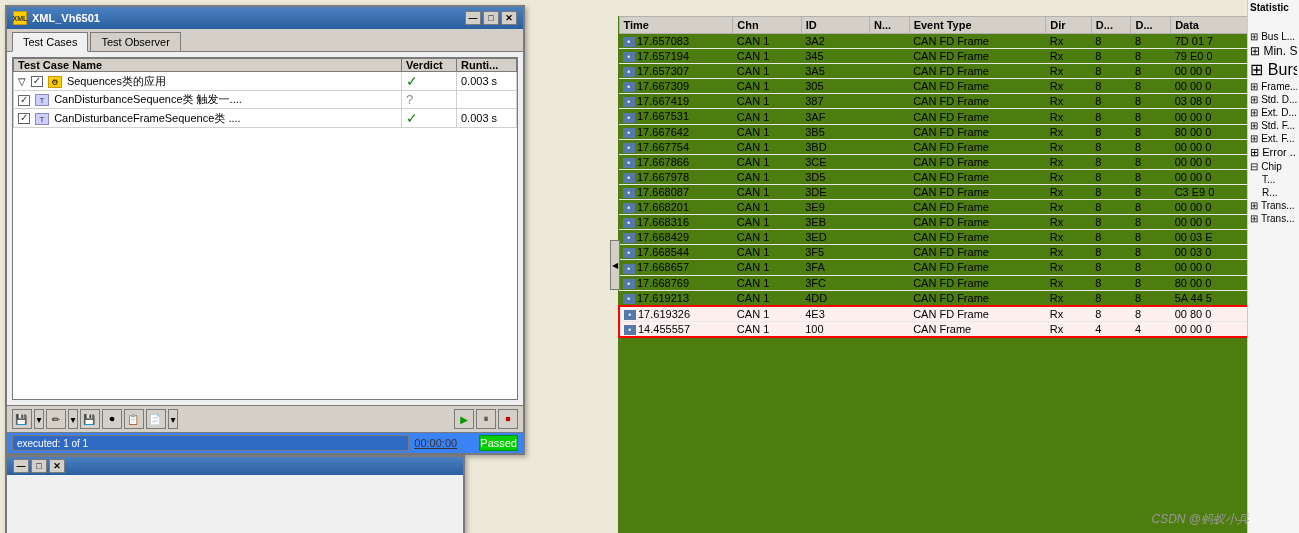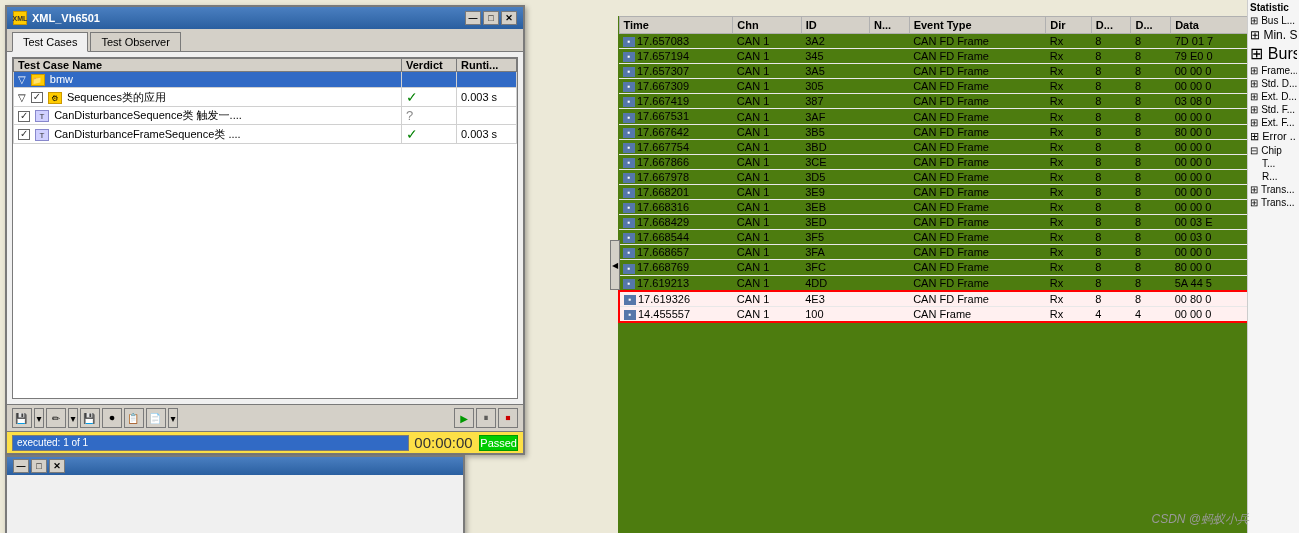--- a/index.html
+++ b/index.html
@@ -183,41 +183,42 @@
       color: #009900;
     }
     .toolbar-pause { color: #333; }
     .toolbar-stop { color: #cc0000; }
 
     
     .status-bar {
       display: flex;
       align-items: center;
       padding: 2px 5px;
-      background: #fde047;
+      background: #3b82f6;
       border-top: 1px solid #7a7a7a;
       gap: 5px;
     }
 
     .progress-bar {
       flex: 1;
       height: 16px;
       background: #316ac5;
       border: 1px solid #7a7a7a;
       display: flex;
       align-items: center;
       padding-left: 4px;
       color: white;
       font-size: 10px;
     }
 
     .time-display {
-      font-size: 15px;
+      font-size: 11px;
       color: #333;
       min-width: 60px;
+      text-decoration: underline;
     }
 
     .passed-badge {
       background: #00cc00;
       color: white;
       padding: 1px 0;
       font-size: 11px;
       border: 1px solid #009900;
     }
 
@@ -355,29 +356,20 @@
           <th style="width:55px;">
             <span>Verdict</span>
           </th>
           <th style="width:60px;">
             <span>Runti...</span>
           </th>
         </tr>
       </thead>
       <tbody>
 
-        <tr class="tree-row-selected">
-          <td class="tree-indent-1">
-            <span style="font-size:10px;margin-right:2px;">▽</span>
-            <span style="display:inline-block;width:14px;height:12px;background:#ffcc00;border:1px solid #cc9900;vertical-align:middle;margin-right:2px;font-size:8px;text-align:center;line-height:12px;">📁</span>
-            <span>bmw</span>
-          </td>
-          <td></td>
-          <td></td>
-        </tr>
 
         <tr class="tree-row-normal">
           <td class="tree-indent-2">
             <span style="font-size:10px;margin-right:2px;">▽</span>
             <span style="display:inline-block;width:12px;height:11px;border:1px solid #666;background:white;vertical-align:middle;margin-right:2px;position:relative;">
               <span style="position:absolute;top:-2px;left:1px;font-size:10px;color:#333;">✓</span>
             </span>
             <span style="display:inline-block;width:14px;height:12px;background:#ffcc00;border:1px solid #cc9900;vertical-align:middle;margin-right:2px;font-size:8px;text-align:center;line-height:12px;">⚙</span>
             <span>Sequences类的应用</span>
           </td>
@@ -597,20 +589,31 @@
             <td>CAN 1</td>
             <td>3D5</td>
             <td></td>
             <td>CAN FD Frame</td>
             <td>Rx</td>
             <td>8</td>
             <td>8</td>
             <td>00 00 0</td>
           </tr>
           <tr>
+            <td><span style="display:inline-block;width:12px;height:10px;background:#5577aa;color:white;font-size:8px;text-align:center;line-height:10px;vertical-align:middle;margin-right:2px;">▪</span>17.668087</td>
+            <td>CAN 1</td>
+            <td>3DE</td>
+            <td></td>
+            <td>CAN FD Frame</td>
+            <td>Rx</td>
+            <td>8</td>
+            <td>8</td>
+            <td>C3 E9 0</td>
+          </tr>
+          <tr>
             <td><span style="display:inline-block;width:12px;height:10px;background:#5577aa;color:white;font-size:8px;text-align:center;line-height:10px;vertical-align:middle;margin-right:2px;">▪</span>17.668201</td>
             <td>CAN 1</td>
             <td>3E9</td>
             <td></td>
             <td>CAN FD Frame</td>
             <td>Rx</td>
             <td>8</td>
             <td>8</td>
             <td>00 00 0</td>
           </tr>
@@ -702,21 +705,21 @@
             <td style="background: rgb(255, 240, 240);">4</td>
             <td style="background: rgb(255, 240, 240);">00 00 0</td>
           </tr>
         </tbody>
     </table>
   </div>
 </div>
 
 <div style="position:absolute;right:0;top:0;width:52px;height:533px;background:#f5f5f5;border-left:1px solid #ccc;overflow:hidden;">
   <div style="padding:2px;font-size:10px;">
-    <div style="font-weight:bold;font-size:10px;margin-bottom:1px;">Statistic</div>
+    <div style="font-weight:bold;font-size:10px;margin-bottom:17px;">Statistic</div>
     <div style="font-size:10px;white-space:nowrap;overflow:hidden;padding:1px 0;">⊞ Bus L...</div>
     <div style="font-size:12px;white-space:nowrap;overflow:hidden;padding:1px 0;">⊞ Min. S...</div>
     <div style="font-size:16px;white-space:nowrap;overflow:hidden;padding:1px 0;">⊞ Burst ...</div>
     <div style="font-size:10px;white-space:nowrap;overflow:hidden;padding:1px 0;">⊞ Frame...</div>
     <div style="font-size:10px;white-space:nowrap;overflow:hidden;padding:1px 0;">⊞ Std. D...</div>
     <div style="font-size:10px;white-space:nowrap;overflow:hidden;padding:1px 0;">⊞ Ext. D...</div>
     <div style="font-size:10px;white-space:nowrap;overflow:hidden;padding:1px 0;">⊞ Std. F...</div>
     <div style="font-size:10px;white-space:nowrap;overflow:hidden;padding:1px 0;">⊞ Ext. F...</div>
     <div style="font-size:11px;white-space:nowrap;overflow:hidden;padding:1px 0;">⊞ Error ...</div>
     <div style="font-size:10px;white-space:nowrap;overflow:hidden;padding:1px 0;">⊟ Chip</div>

